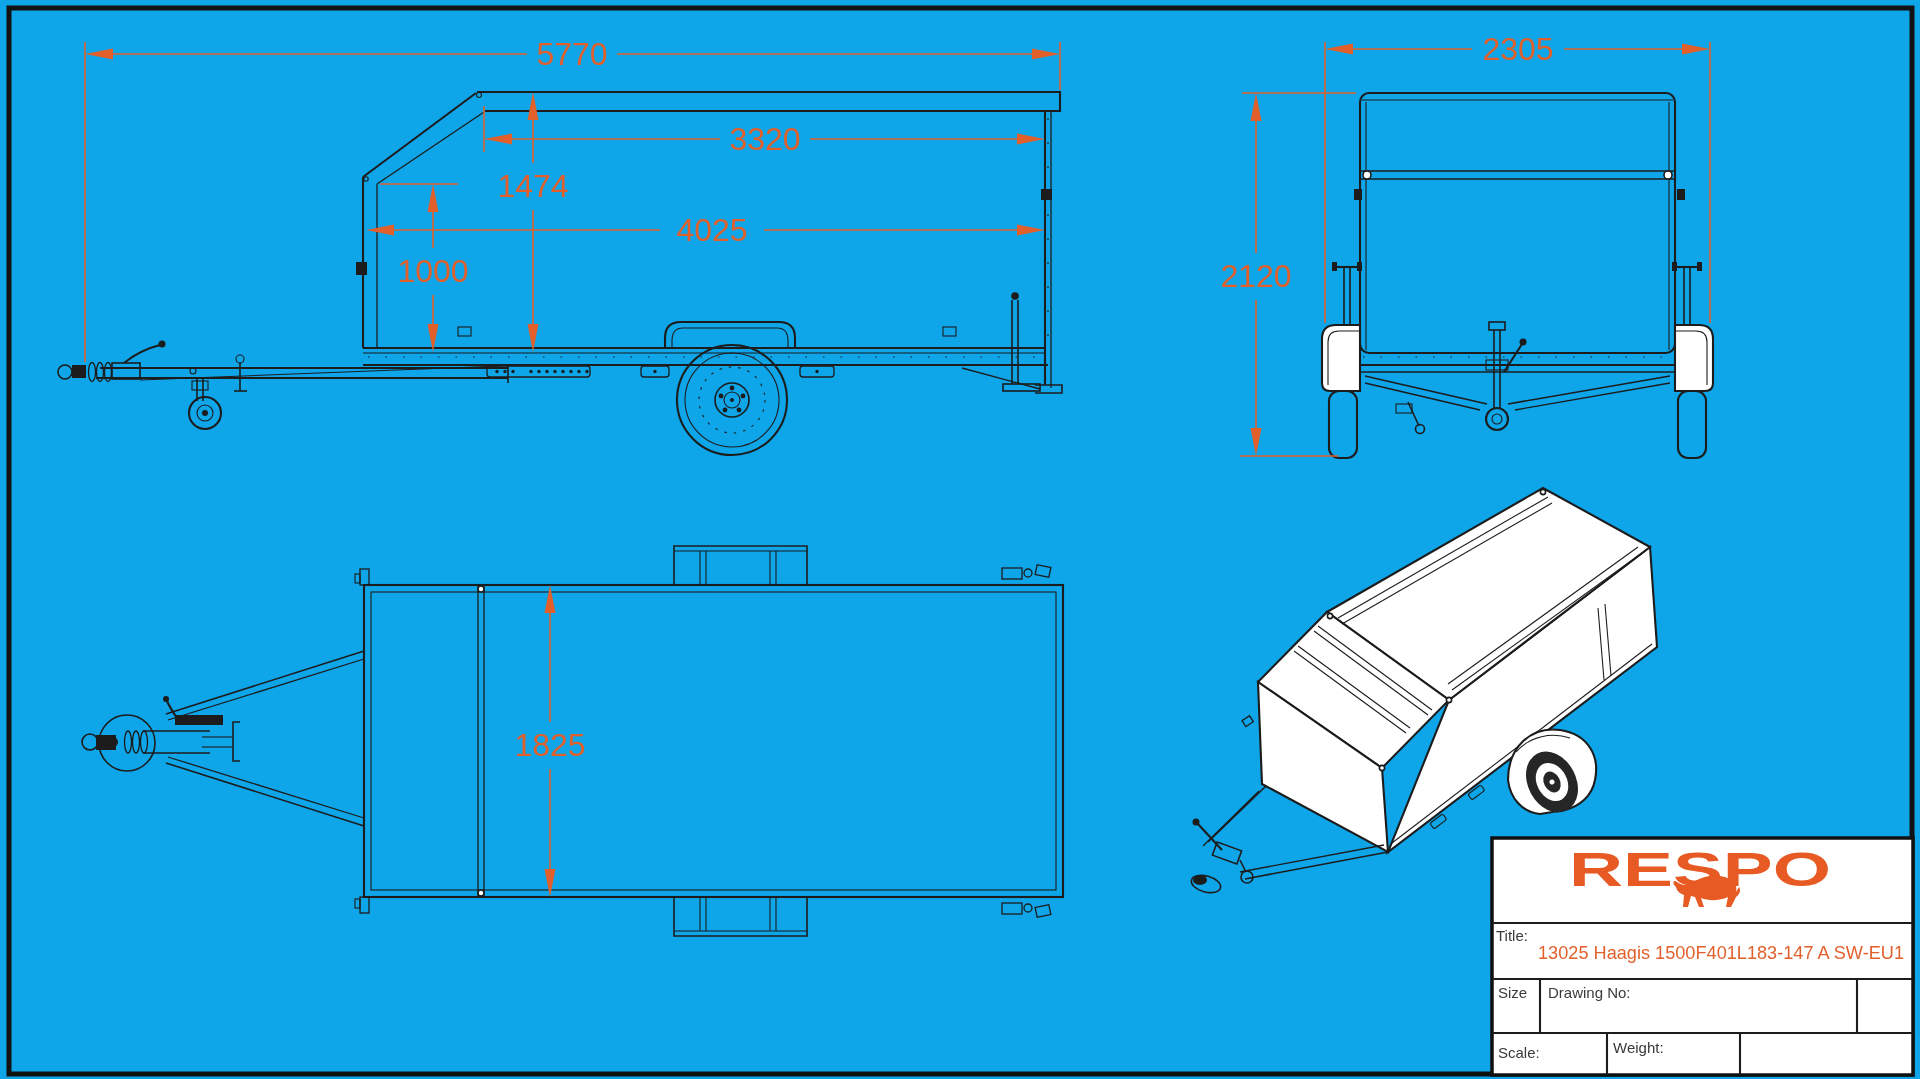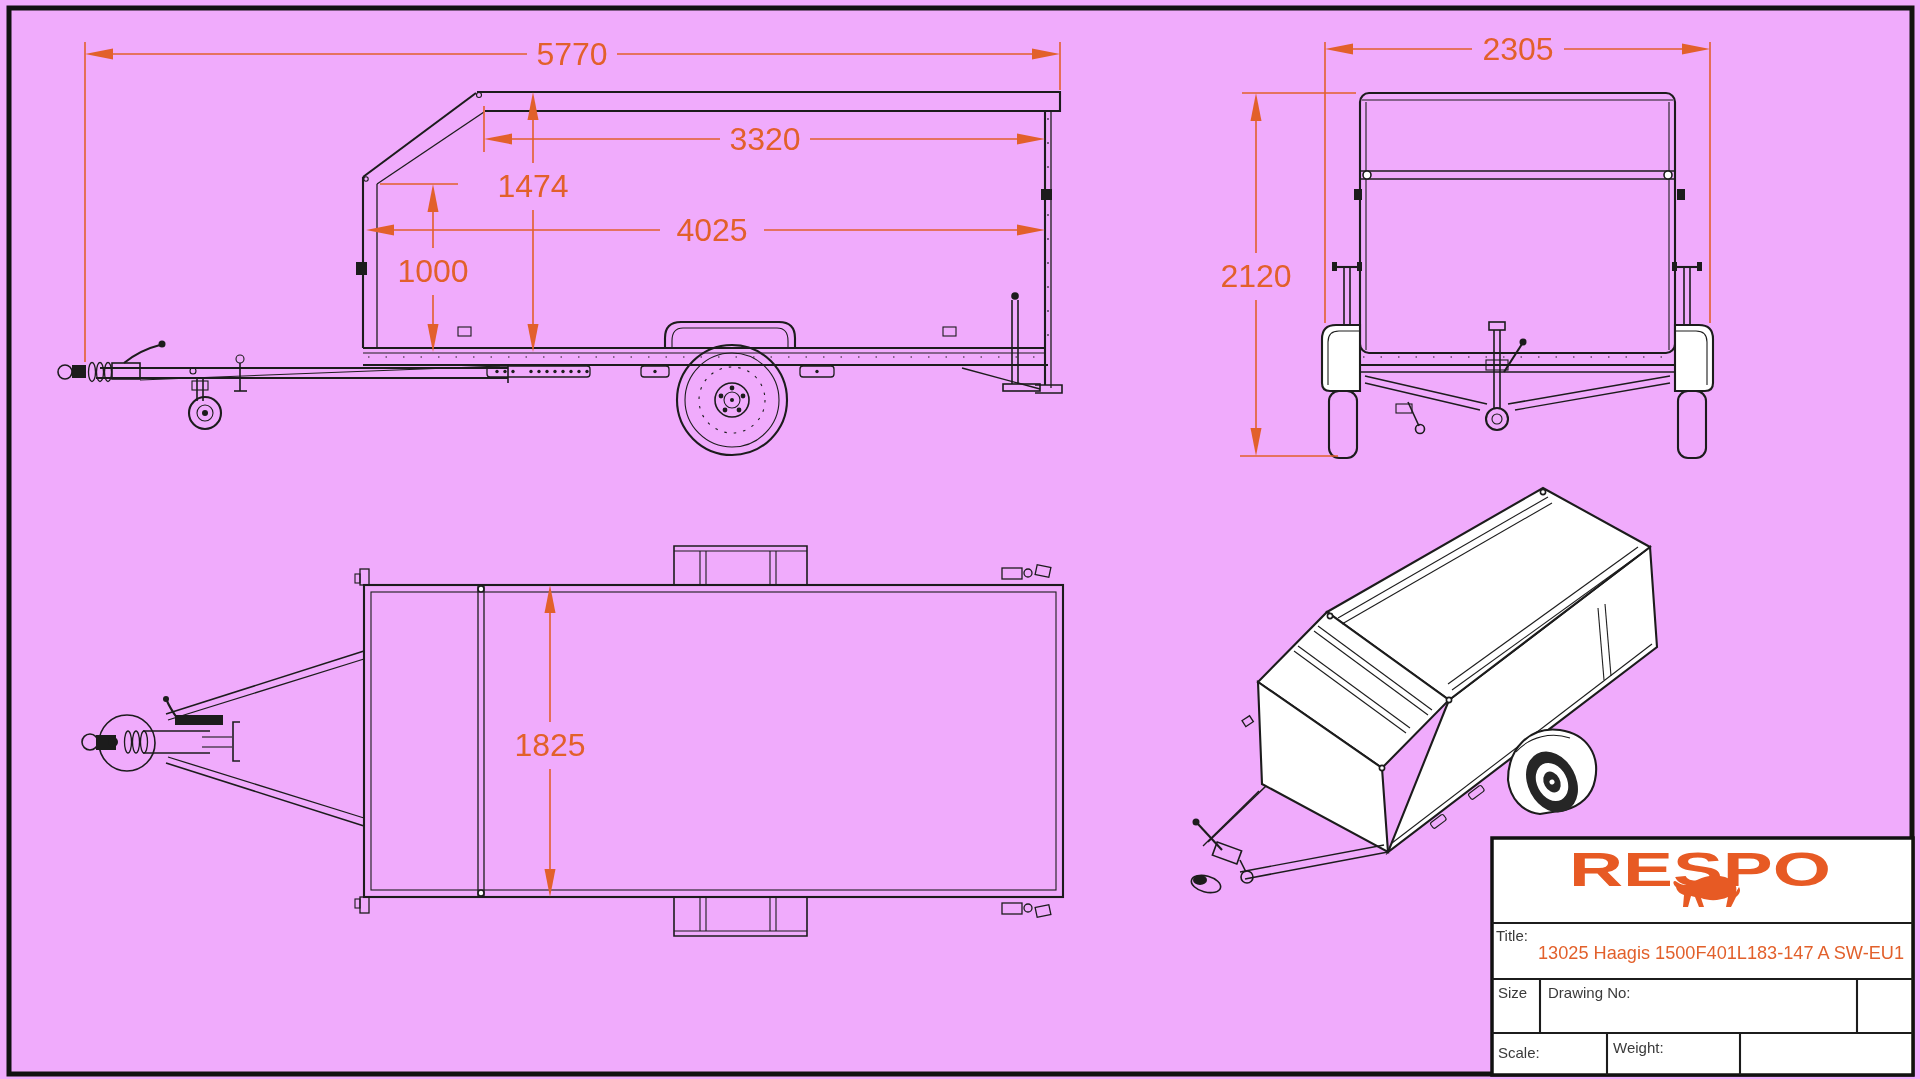--- a/index.html
+++ b/index.html
@@ -1,21 +1,21 @@
 <!DOCTYPE html>
 <html style="--line: #1c1c1c; --accent: #e2602b; --logo: #e75a24;"><head>
 <meta charset="utf-8">
 <style>
   :root{
     --line:#1c1c1c;
     --accent:#e2602b;
     --logo:#e75a24;
   }
   html,body{margin:0;padding:0;background:#fff;}
-  .page{width:1920px;height:1079px;position:relative;background:#f0abfc;font-family:"Liberation Sans",sans-serif;}
+  .page{width:1920px;height:1079px;position:relative;background:#0ea5e9;font-family:"Liberation Sans",sans-serif;}
   svg{display:block;}
   
   .k1{stroke:var(--line);stroke-width:1.1;fill:none;}
   .k12{stroke:var(--line);stroke-width:1.3;fill:none;}
   .k15{stroke:var(--line);stroke-width:1.6;fill:none;}
   .k2{stroke:var(--line);stroke-width:2.1;fill:none;}
   .kf{fill:var(--line);stroke:none;}
   .kw{stroke:var(--line);stroke-width:1.6;fill:#ffffff;}
   .kw2{stroke:var(--line);stroke-width:2.1;fill:#ffffff;}
   

